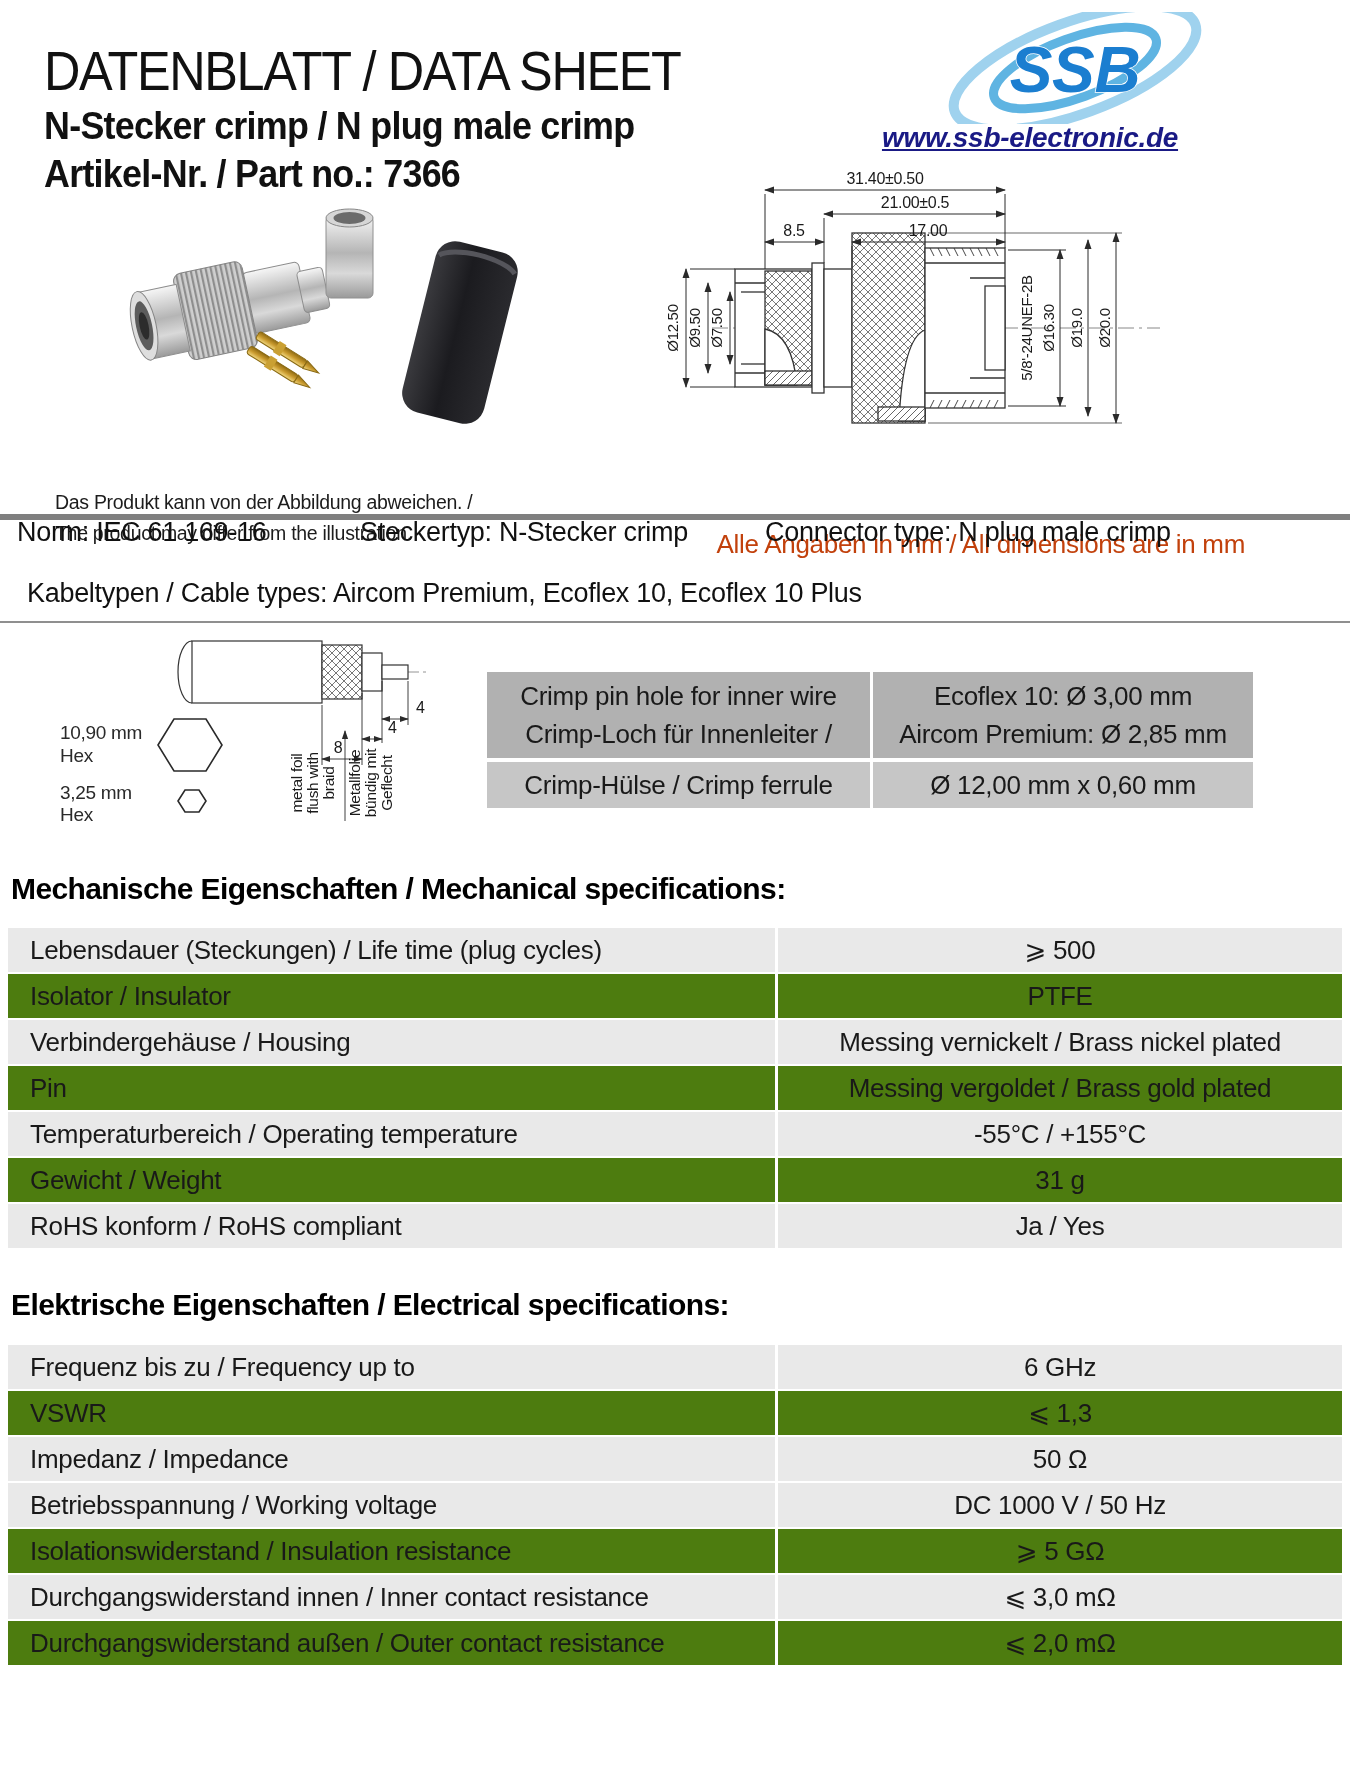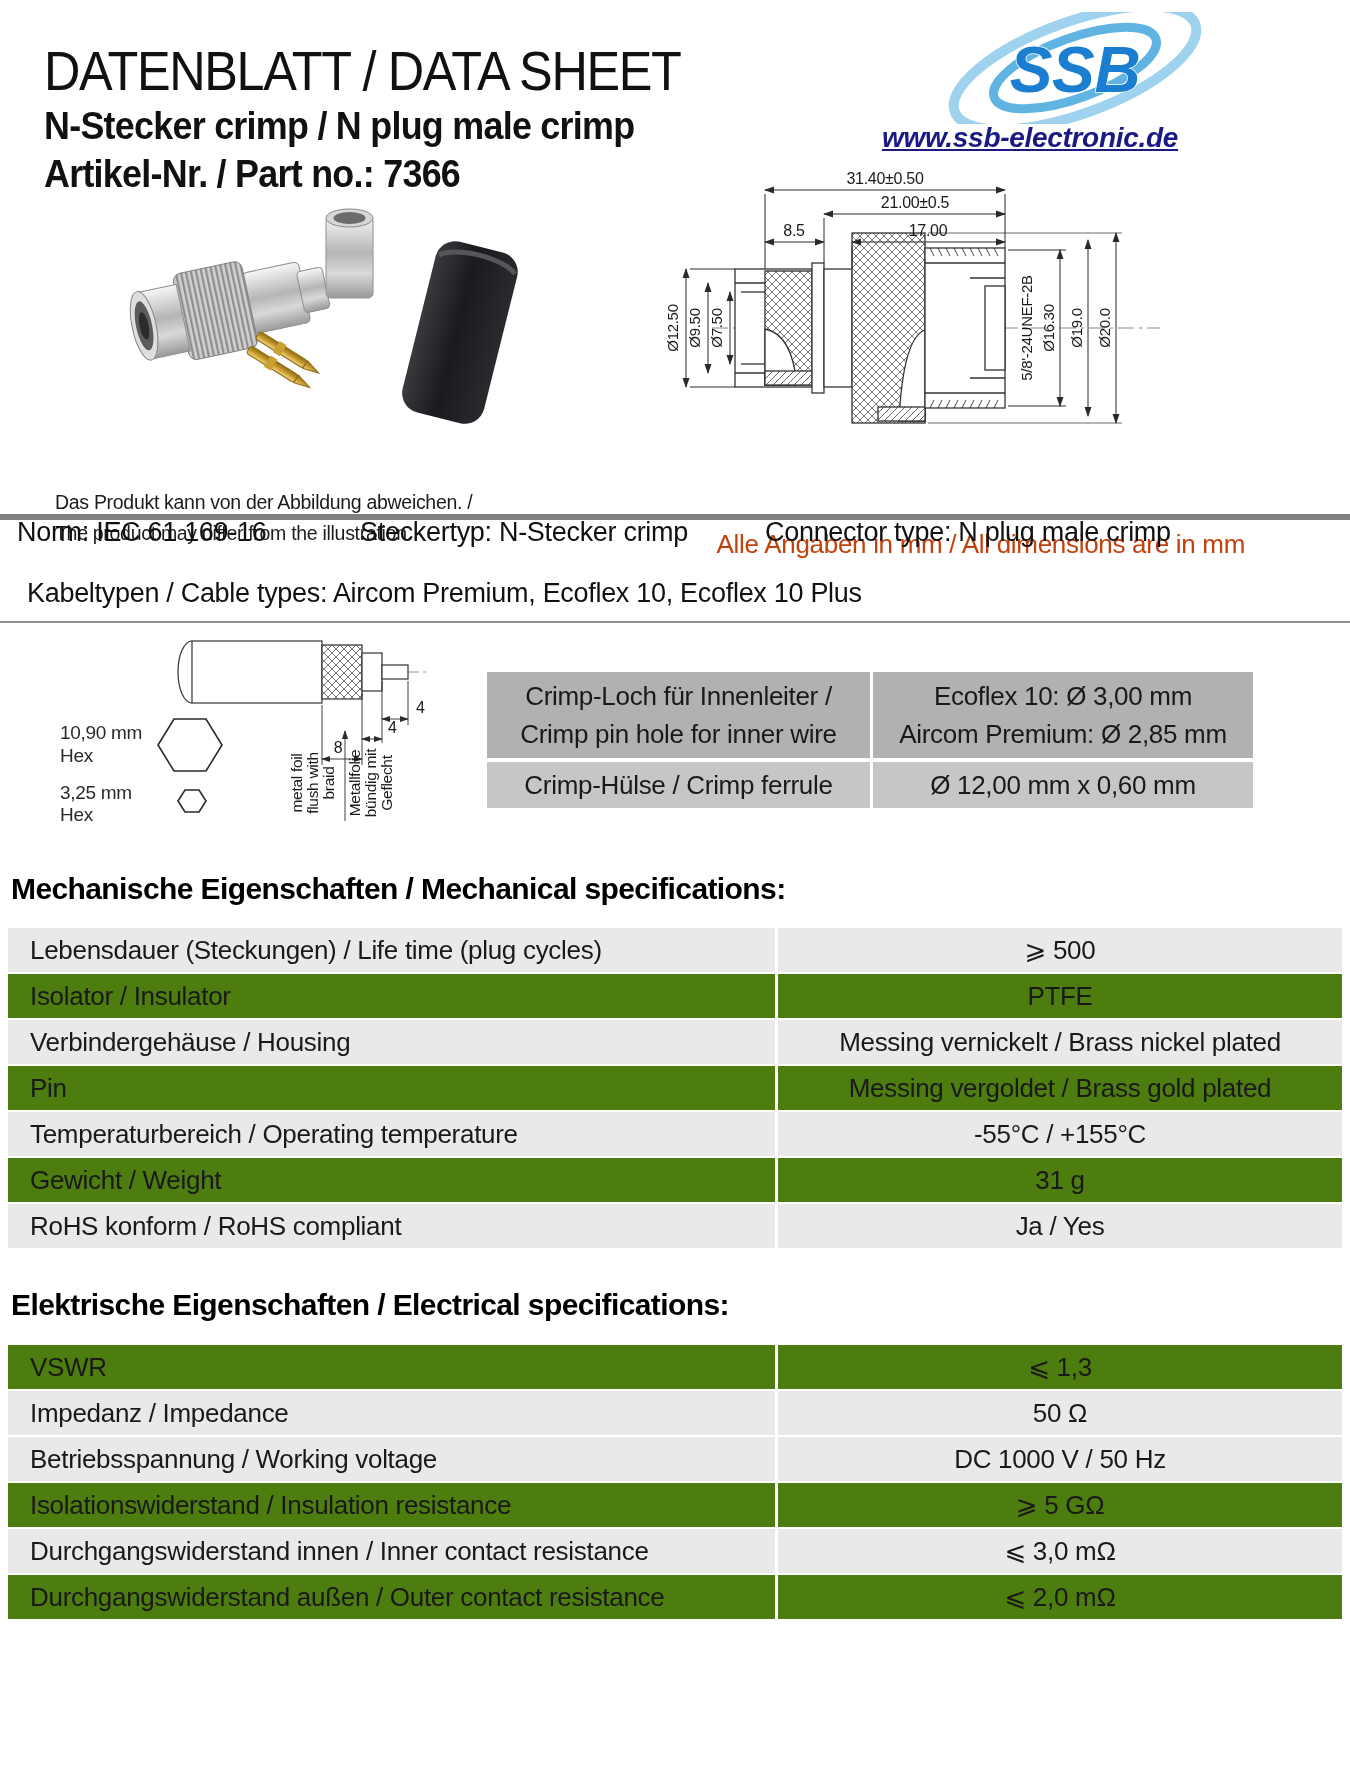--- a/index.html
+++ b/index.html
@@ -263,22 +263,22 @@
   <g>
     <text class="notetxt" x="320" y="150" text-anchor="middle" transform="rotate(-90 320 150)">Metallfolie</text>
     <text class="notetxt" x="336" y="150" text-anchor="middle" transform="rotate(-90 336 150)">bündig mit</text>
     <text class="notetxt" x="352" y="150" text-anchor="middle" transform="rotate(-90 352 150)">Geflecht</text>
   </g>
 </svg>
 
 <div class="abs crimp-table">
   <div class="crimp-row r1">
     <div class="cell label c-dark">
+      <div>Crimp pin hole for inner wire</div>
       <div>Crimp-Loch für Innenleiter /</div>
-      <div>Crimp pin hole for inner wire</div>
     </div>
     <div class="cell value c-dark">
       <div>Ecoflex 10: Ø 3,00 mm</div>
       <div>Aircom Premium: Ø 2,85 mm</div>
     </div>
   </div>
   <div class="crimp-row r2">
     <div class="cell label c-light">Crimp-Hülse / Crimp ferrule</div>
     <div class="cell value c-light">Ø 12,00 mm x 0,60 mm</div>
   </div>
@@ -312,20 +312,24 @@
   </div>
   <div class="spec-row">
     <div class="spec-label r-light">RoHS konform / RoHS compliant</div>
     <div class="spec-value r-light">Ja / Yes</div>
   </div>
 </div>
 
 <div class="abs section-heading" id="elec-heading">Elektrische Eigenschaften / Electrical specifications:</div>
 <div class="abs spec-table" id="elec-table">
   <div class="spec-row">
+    <div class="spec-label r-light">Frequenz bis zu / Frequency up to</div>
+    <div class="spec-value r-light">6 GHz</div>
+  </div>
+  <div class="spec-row">
     <div class="spec-label r-dark">VSWR</div>
     <div class="spec-value r-dark">⩽ 1,3</div>
   </div>
   <div class="spec-row">
     <div class="spec-label r-light">Impedanz / Impedance</div>
     <div class="spec-value r-light">50 Ω</div>
   </div>
   <div class="spec-row">
     <div class="spec-label r-light">Betriebsspannung / Working voltage</div>
     <div class="spec-value r-light">DC 1000 V / 50 Hz</div>

